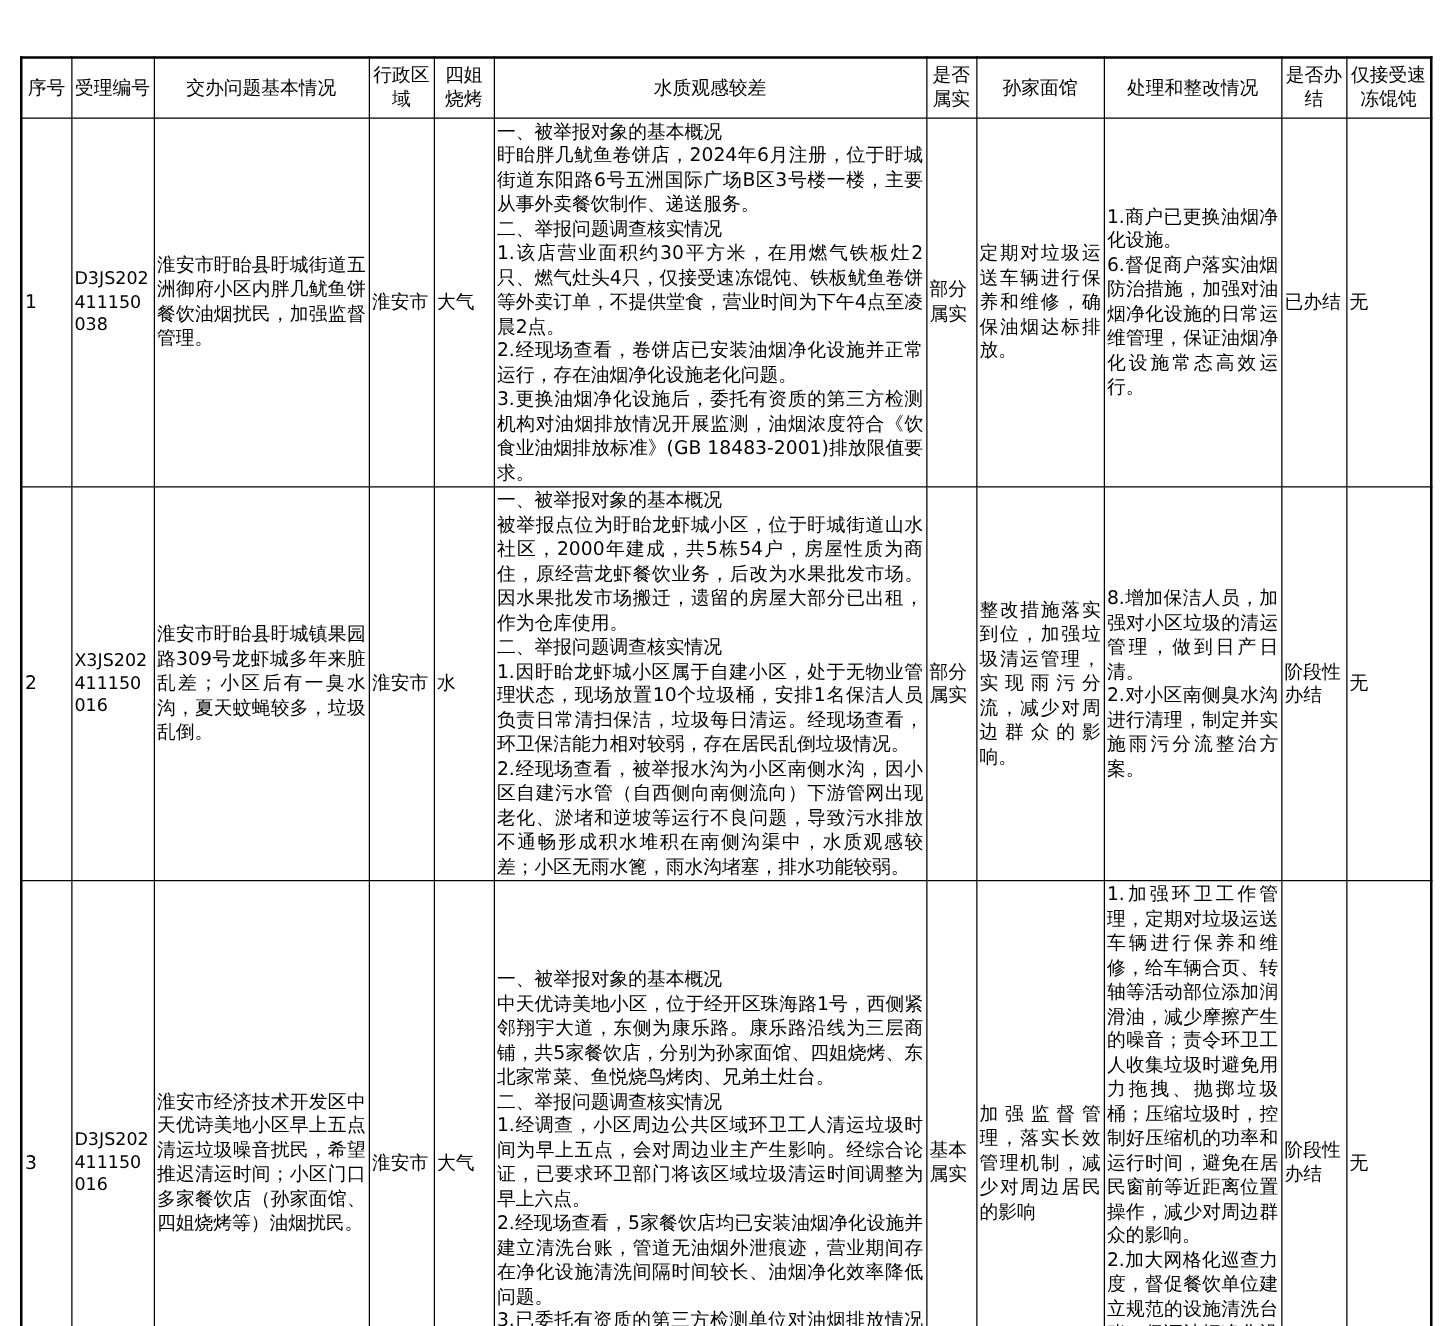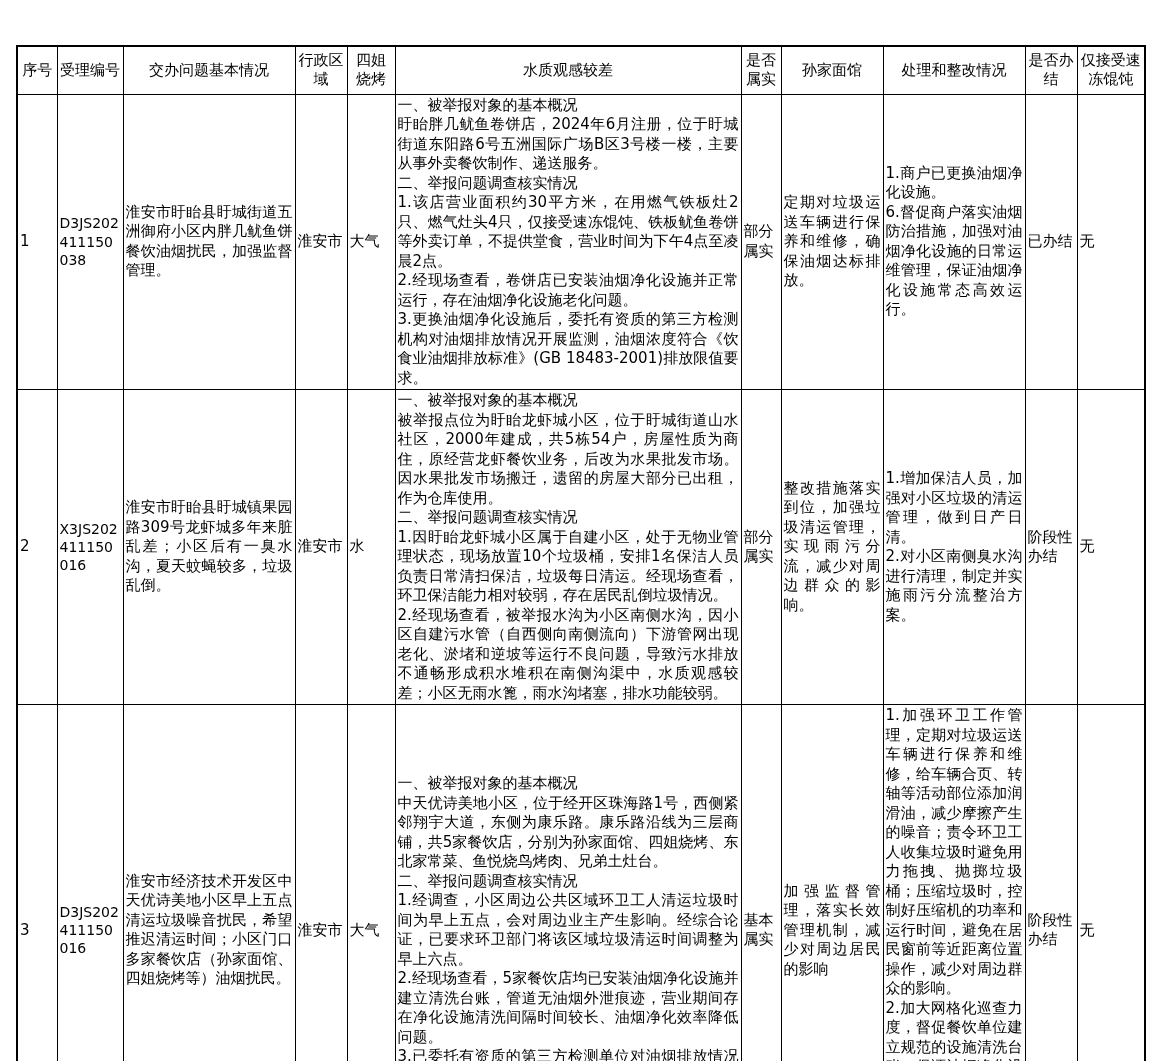--- a/index.html
+++ b/index.html
@@ -93,21 +93,21 @@
       <td class="j">淮安市盱眙县盱城镇果园路309号龙虾城多年来脏乱差；小区后有一臭水沟，夏天蚊蝇较多，垃圾乱倒。</td>
       <td class="c">淮安市</td>
       <td class="c">水</td>
       <td class="j pre">一、被举报对象的基本概况
 被举报点位为盱眙龙虾城小区，位于盱城街道山水社区，2000年建成，共5栋54户，房屋性质为商住，原经营龙虾餐饮业务，后改为水果批发市场。因水果批发市场搬迁，遗留的房屋大部分已出租，作为仓库使用。
 二、举报问题调查核实情况
 1.因盱眙龙虾城小区属于自建小区，处于无物业管理状态，现场放置10个垃圾桶，安排1名保洁人员负责日常清扫保洁，垃圾每日清运。经现场查看，环卫保洁能力相对较弱，存在居民乱倒垃圾情况。
 2.经现场查看，被举报水沟为小区南侧水沟，因小区自建污水管（自西侧向南侧流向）下游管网出现老化、淤堵和逆坡等运行不良问题，导致污水排放不通畅形成积水堆积在南侧沟渠中，水质观感较差；小区无雨水篦，雨水沟堵塞，排水功能较弱。</td>
       <td class="c">部分属实</td>
       <td class="j">整改措施落实到位，加强垃圾清运管理，实现雨污分流，减少对周边群众的影响。</td>
-      <td class="j pre">1.增加保洁人员，加强对小区垃圾的清运管理，做到日产日清。
+      <td class="j pre">8.增加保洁人员，加强对小区垃圾的清运管理，做到日产日清。
 2.对小区南侧臭水沟进行清理，制定并实施雨污分流整治方案。</td>
       <td class="c">阶段性办结</td>
       <td class="c">无</td>
     </tr>
     <tr style="height:374px">
       <td class="c">3</td>
       <td class="c bk">D3JS202411150016</td>
       <td class="j">淮安市经济技术开发区中天优诗美地小区早上五点清运垃圾噪音扰民，希望推迟清运时间；小区门口多家餐饮店（孙家面馆、四姐烧烤等）油烟扰民。</td>
       <td class="c">淮安市</td>
       <td class="c">大气</td>

